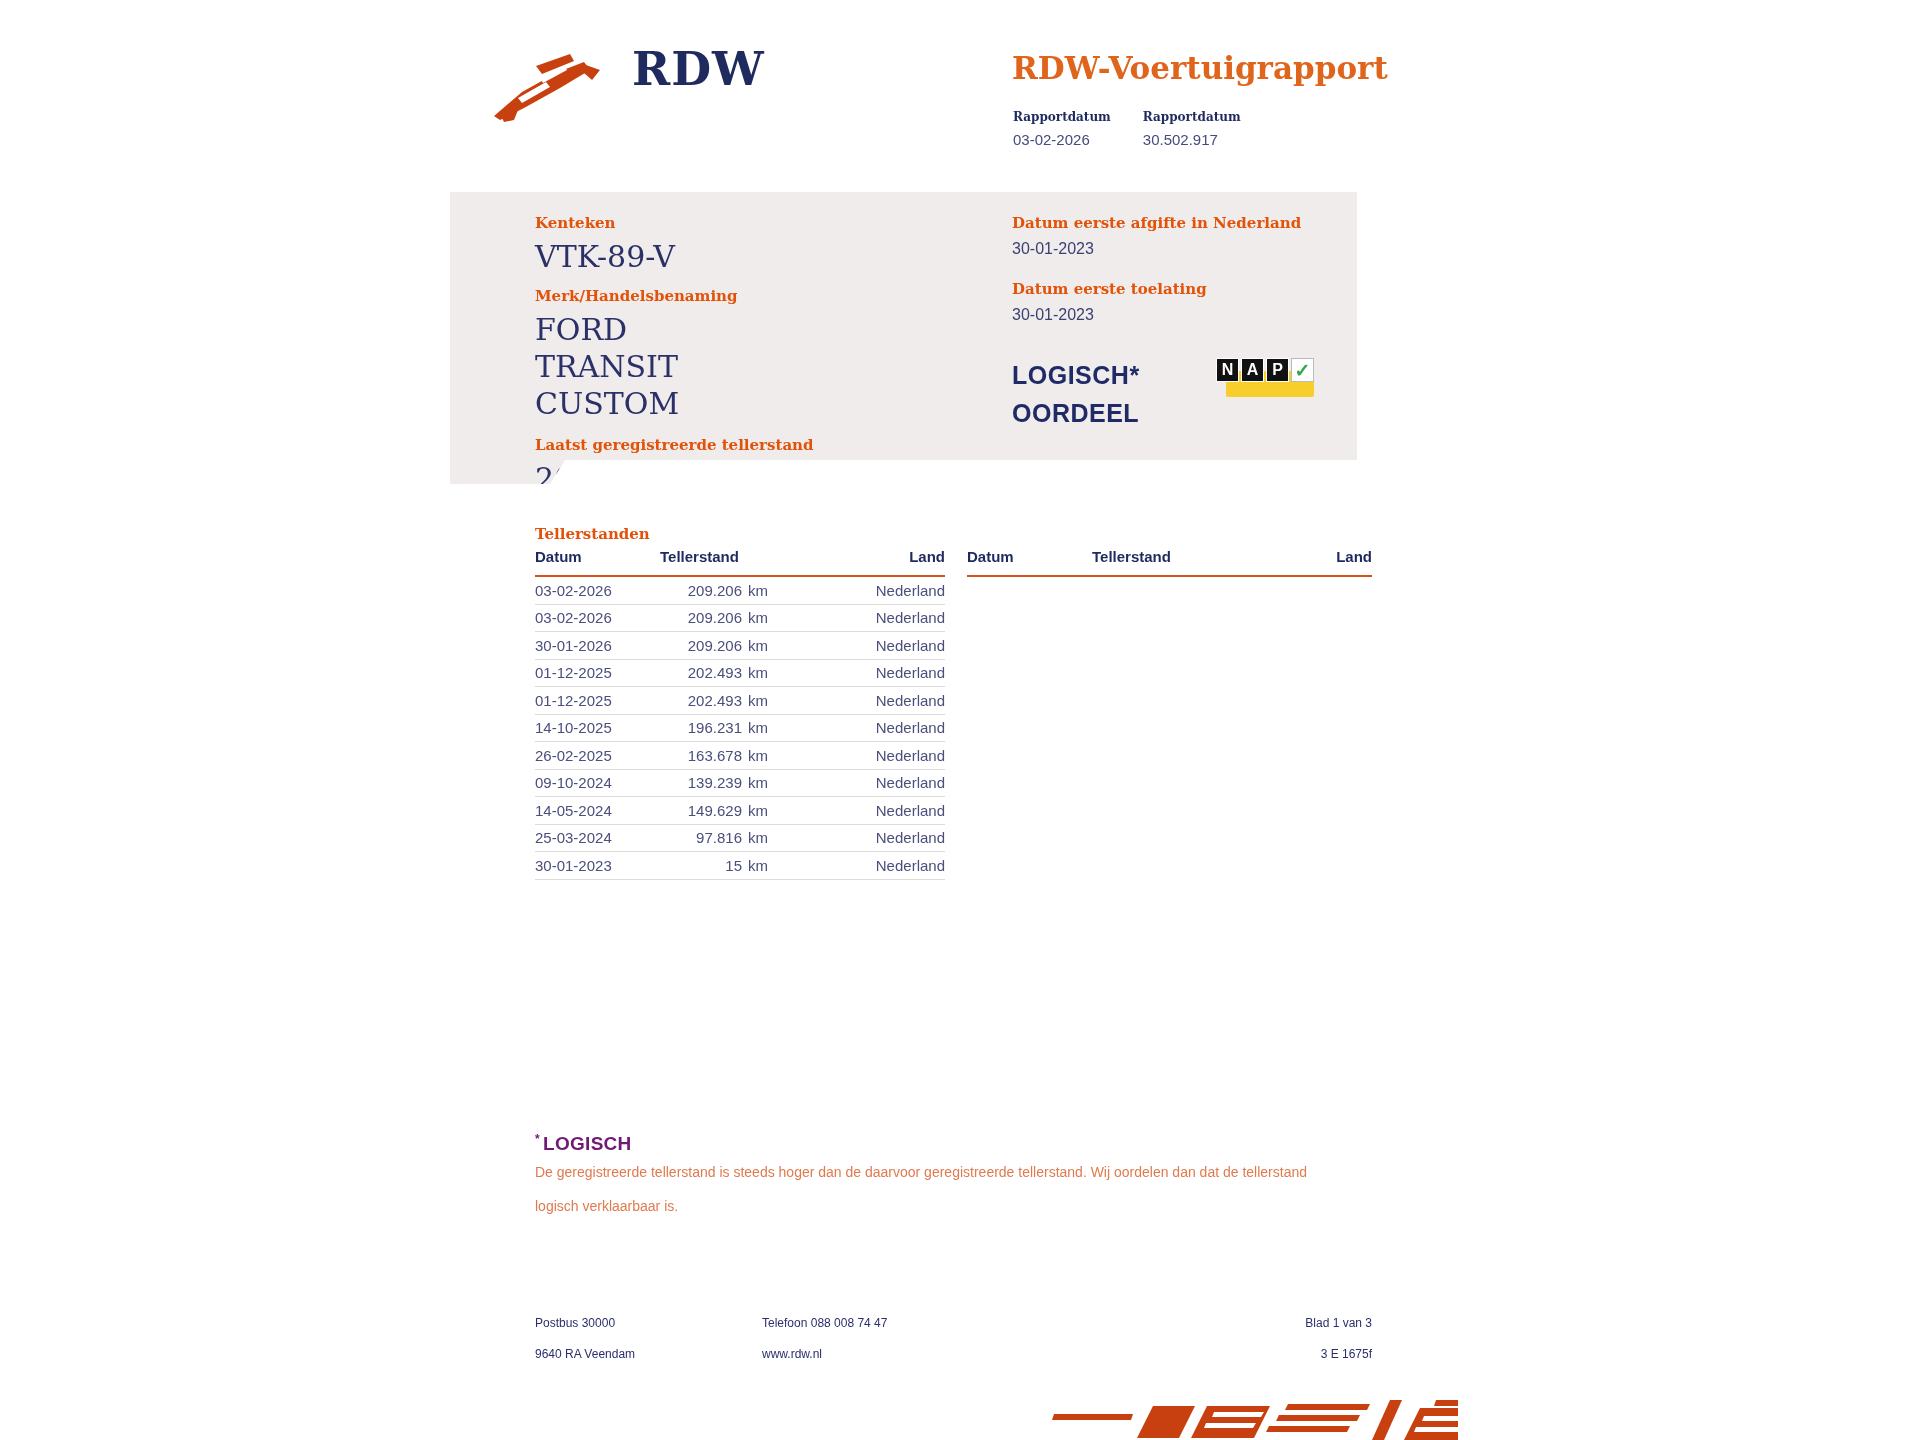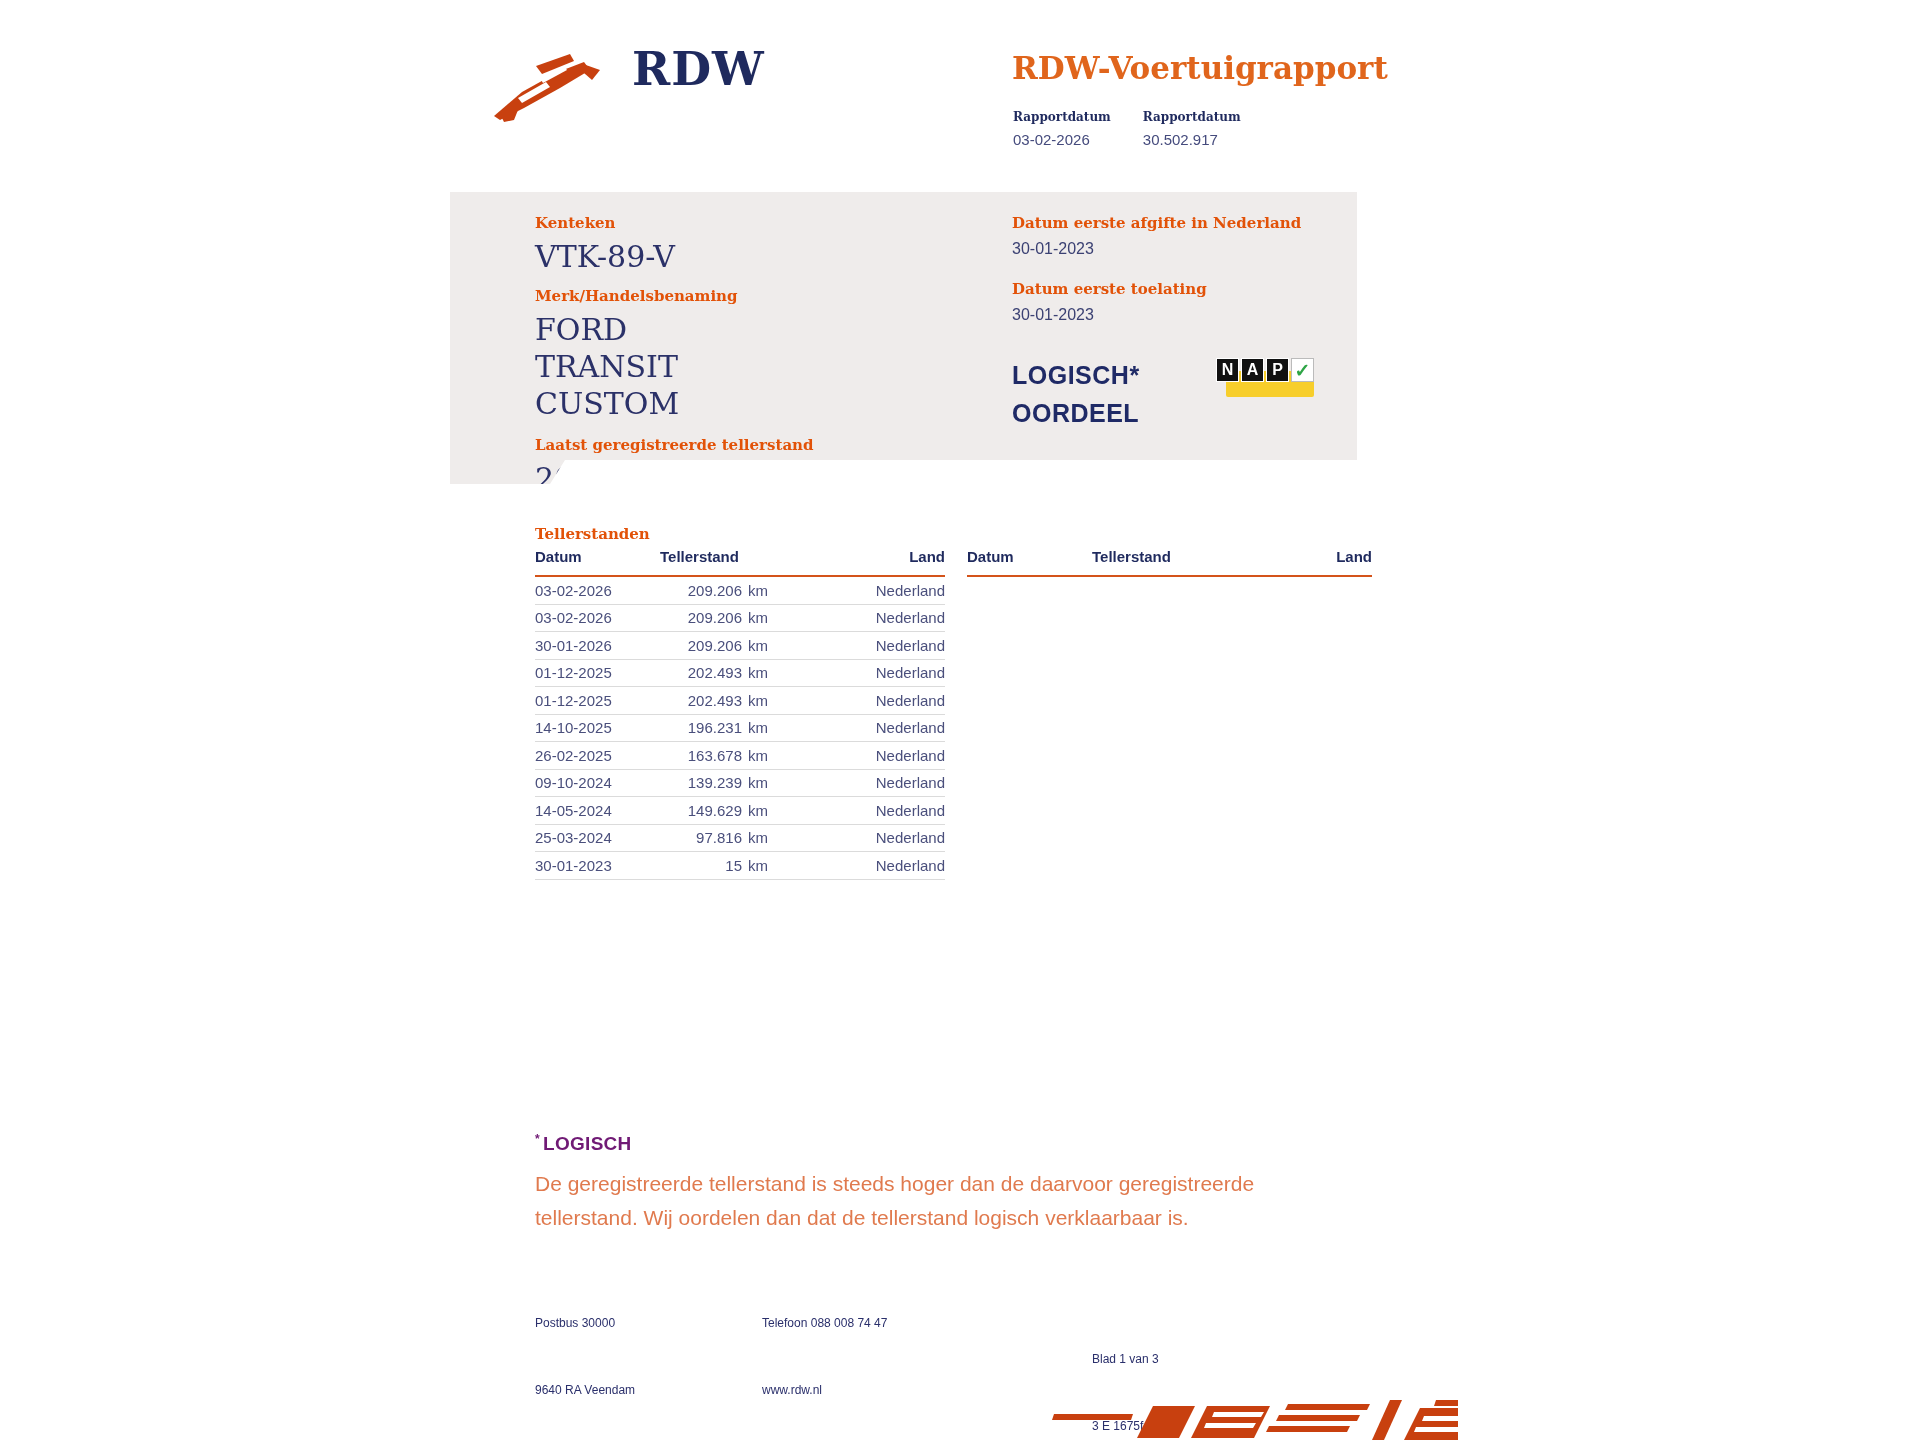--- a/index.html
+++ b/index.html
@@ -140,32 +140,31 @@
     font-weight: bold;
     color: #701a75;
     letter-spacing: 0.3px;
   }
   .footnote-ast {
     font-size: 12px;
     vertical-align: 7px;
     margin-right: 3px;
   }
   .footnote-text {
-    margin-top: 12px;
-    font-size: 21px;
+    font-size: 14px;
     color: #e07a4e;
     line-height: 34px;
   }
 
   
   .footer { position: absolute; left: 535px; top: 1316px; width: 837px; font-size: 12px; color: #2a2f6b; }
   .footer-row { display: flex; margin-bottom: 17px; }
   .f-left { width: 227px; }
   .f-mid  { width: 330px; }
-  .f-right { flex: 1; text-align: left; margin-top: 36px; }
+  .f-right { flex: 1; text-align: right; }
 
   
   .speedmark { position: absolute; left: 1038px; top: 1398px; width: 420px; height: 42px; }
 </style>
 </head>
 <body>
 
 <div id="page">
 
   <div class="logo-wrap">

